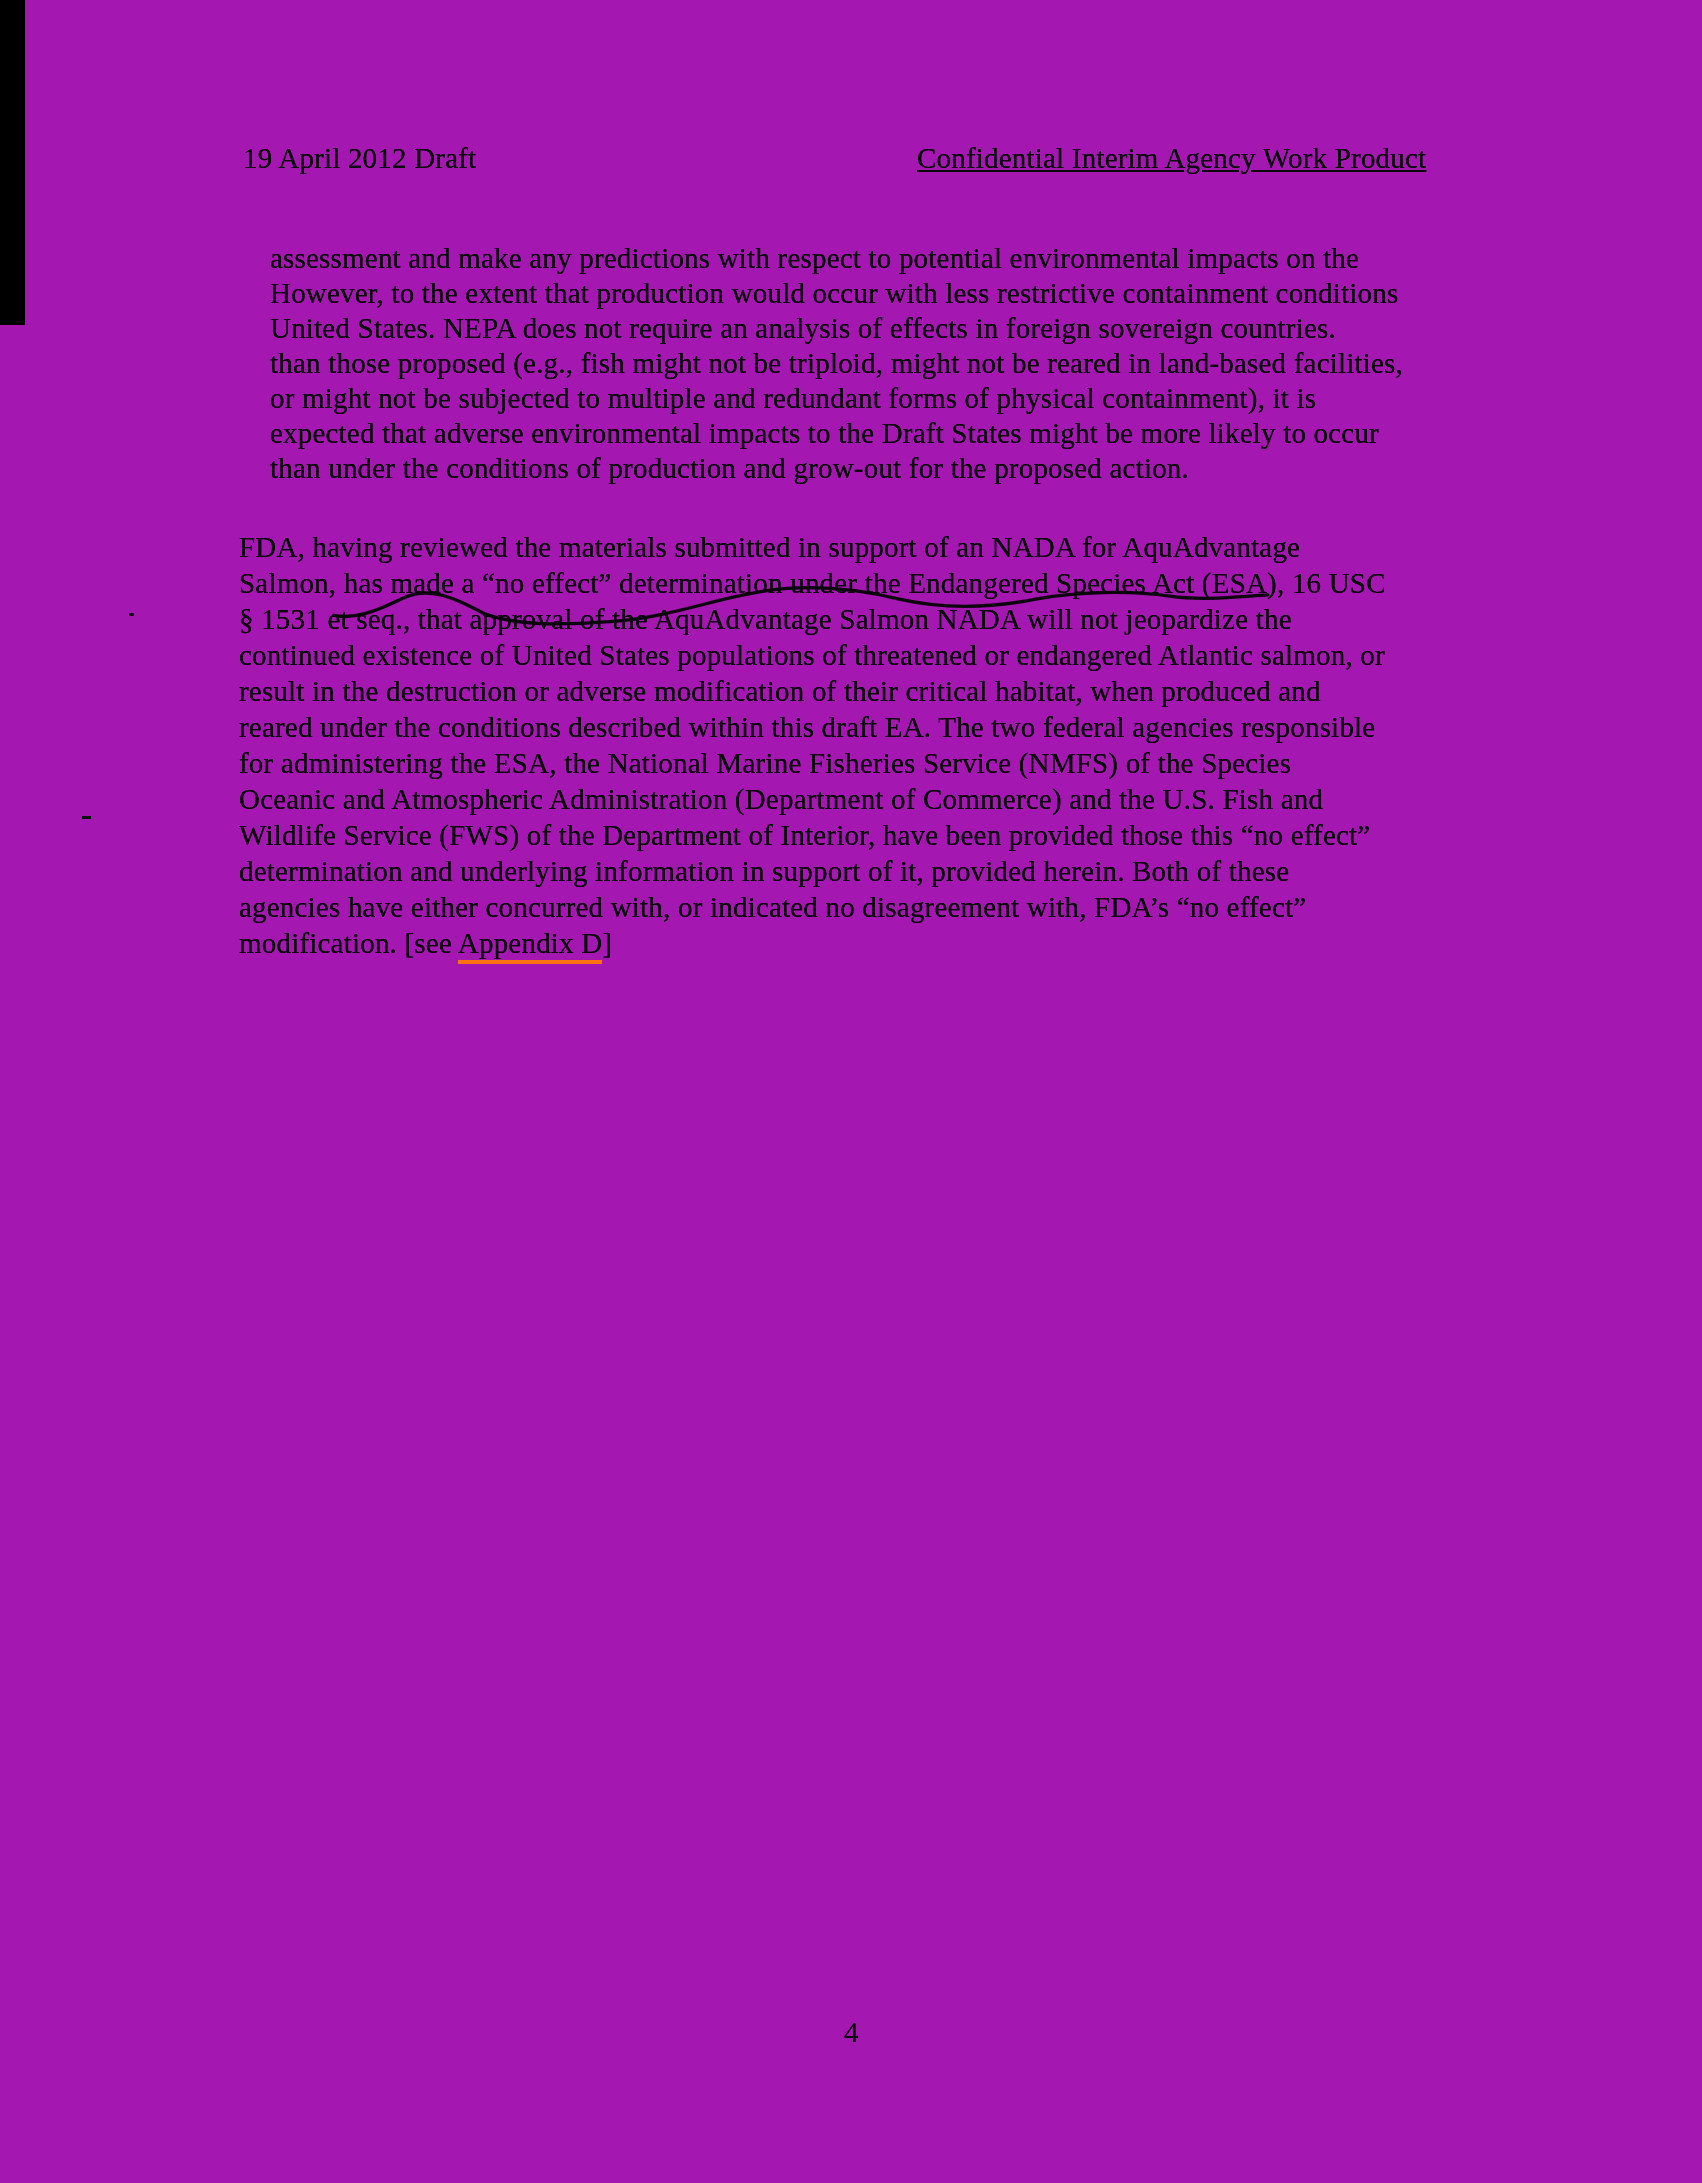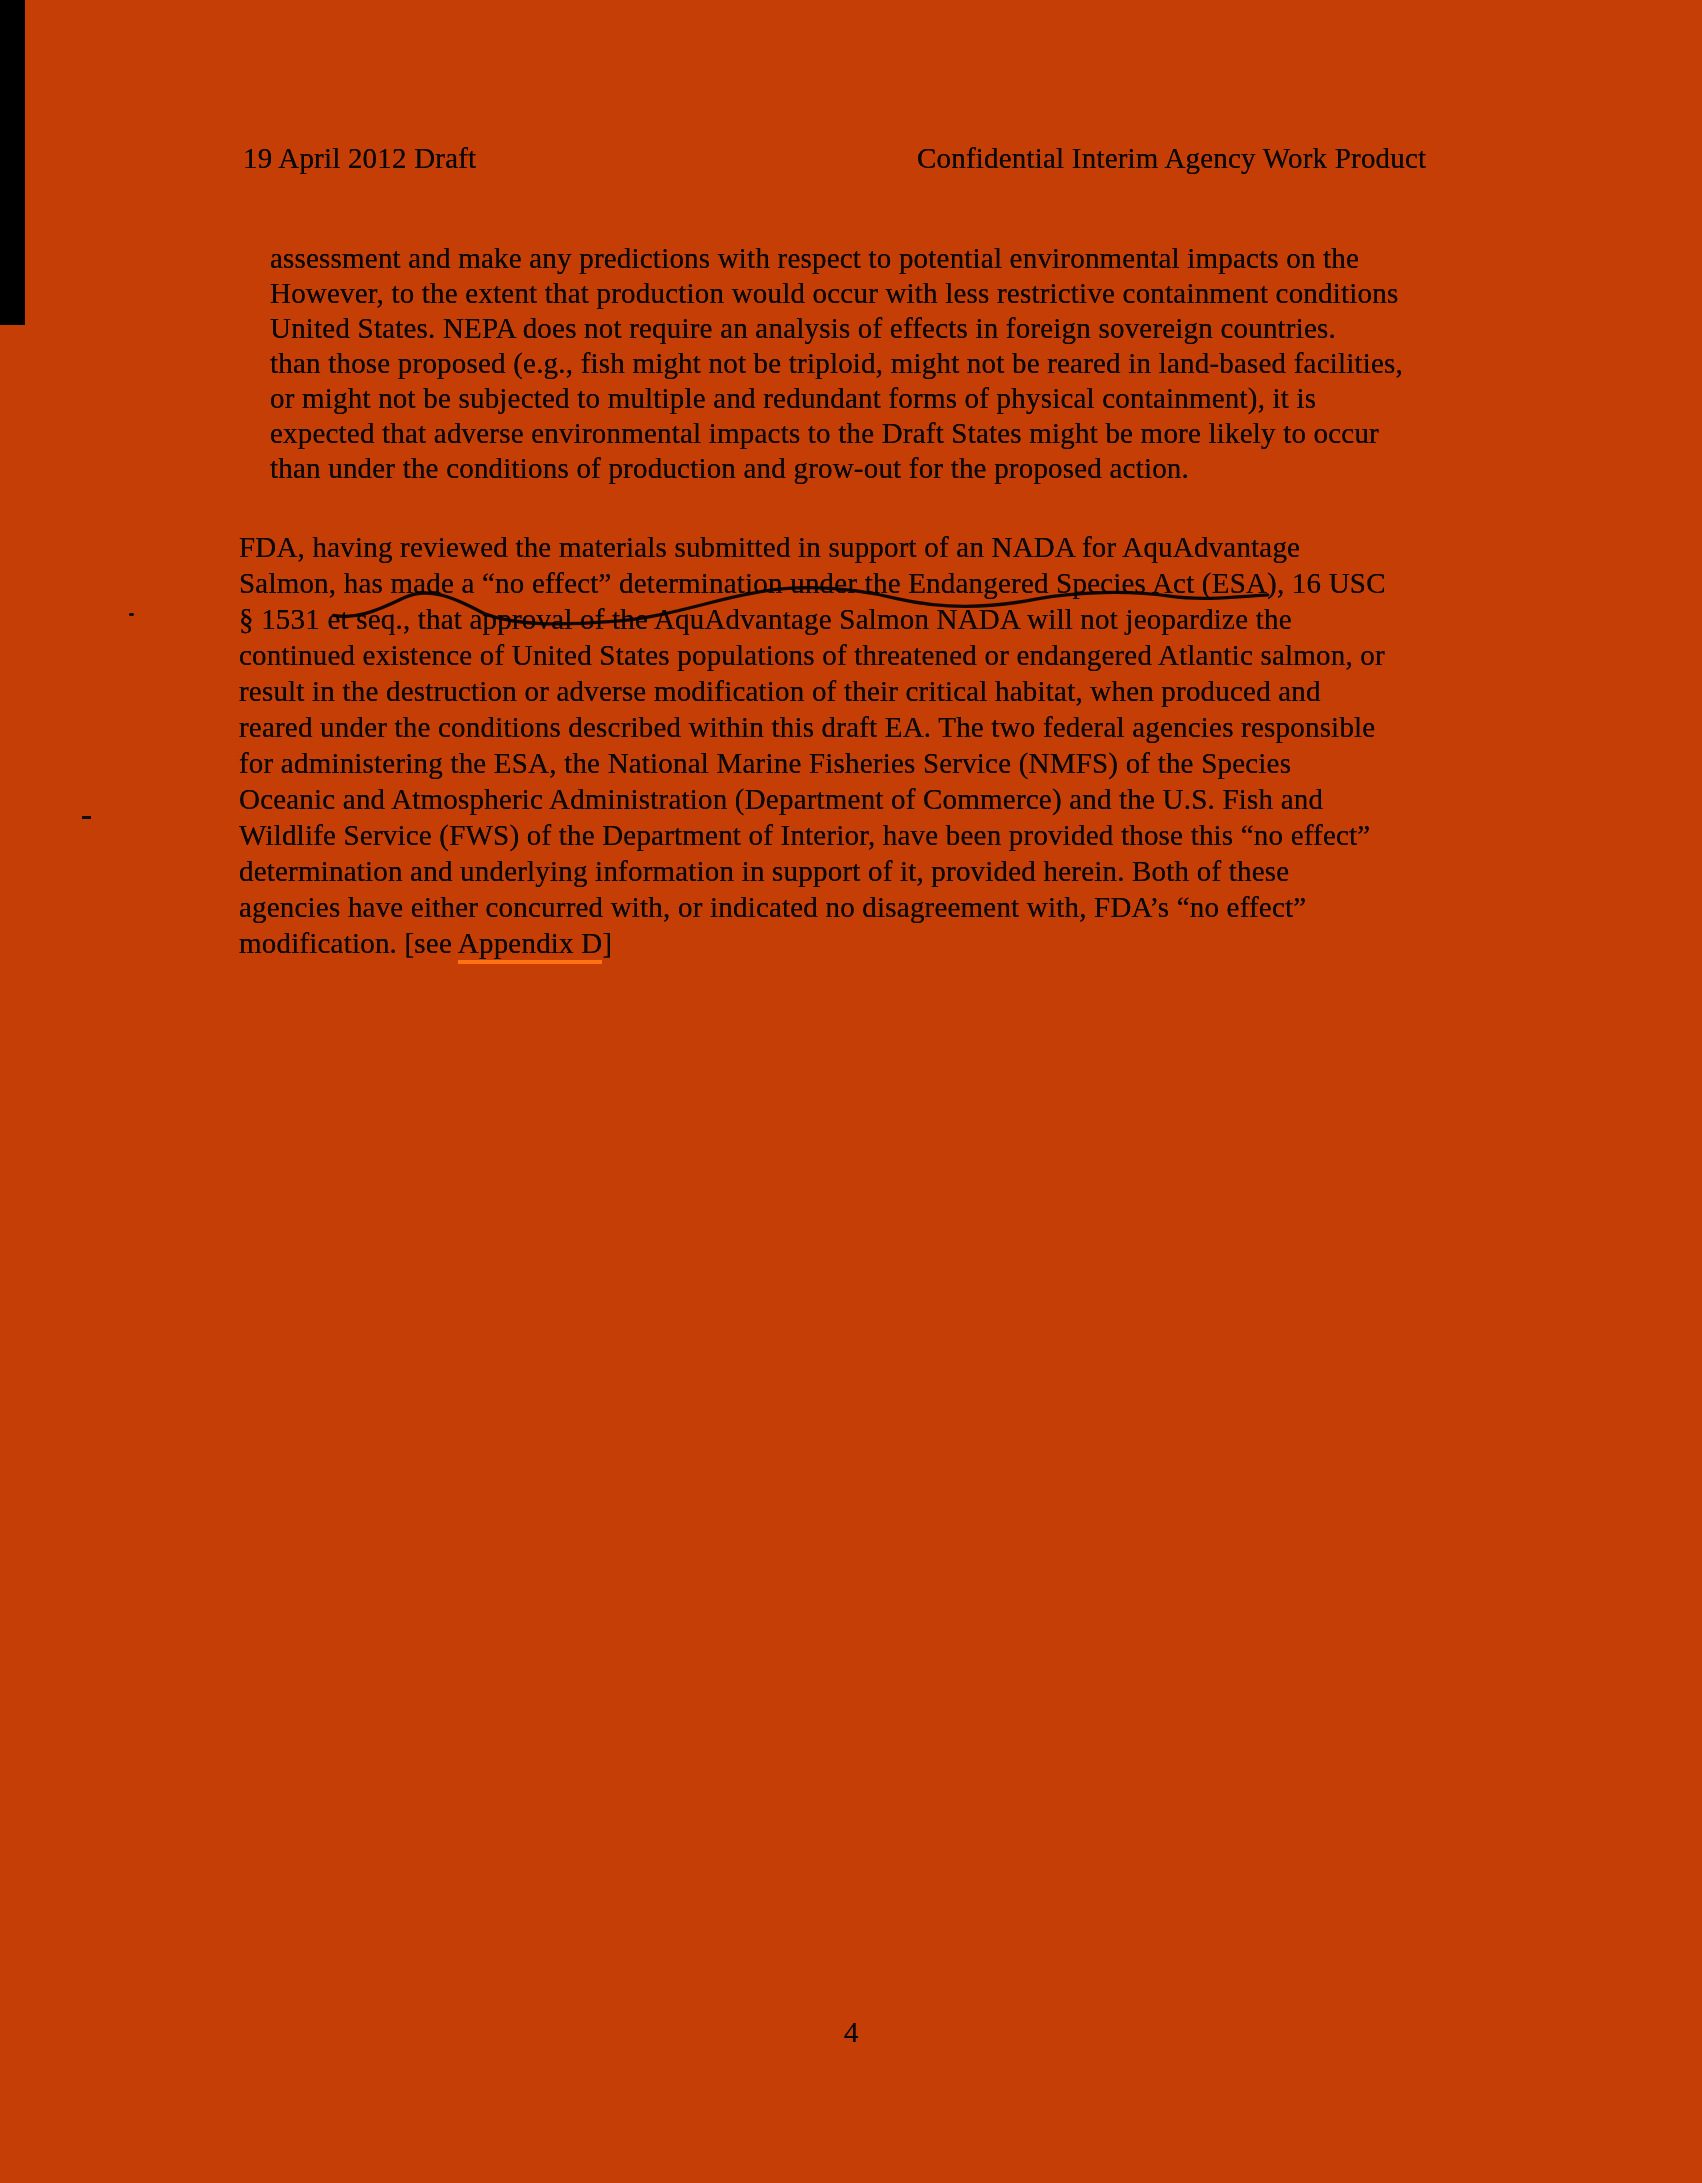--- a/index.html
+++ b/index.html
@@ -8,41 +8,41 @@
     height: 2183px;
     background: #ffffff;
     position: relative;
     overflow: hidden;
     font-family: "Liberation Serif", "DejaVu Serif", serif;
     color: #101010;
   }
   .page {
     position: absolute;
     inset: 0;
-    background: #c2410c;
+    background: #a21caf;
     filter: contrast(1.05);
   }
   
   .scan-bar {
     position: absolute;
     left: 0; top: 0;
     width: 25px; height: 325px;
     background: #000000;
   }
   .hdr {
     position: absolute;
     top: 141px;
     font-size: 29px;
     line-height: 35px;
     letter-spacing: 0.2px;
     white-space: pre;
     text-shadow: 0 0 0.4px rgba(0,0,0,0.85);
   }
   .hdr-left  { left: 243px; }
-  .hdr-right { left: 917px; }
+  .hdr-right { left: 917px; text-decoration: underline; }
   .para {
     position: absolute;
     left: 239px;
     width: 1260px;
     font-size: 29px;
     line-height: 35px;
     letter-spacing: 0.2px;
     text-shadow: 0 0 0.4px rgba(0,0,0,0.85);
   }
   .para1 { top: 241px; margin-left: 31px; }

